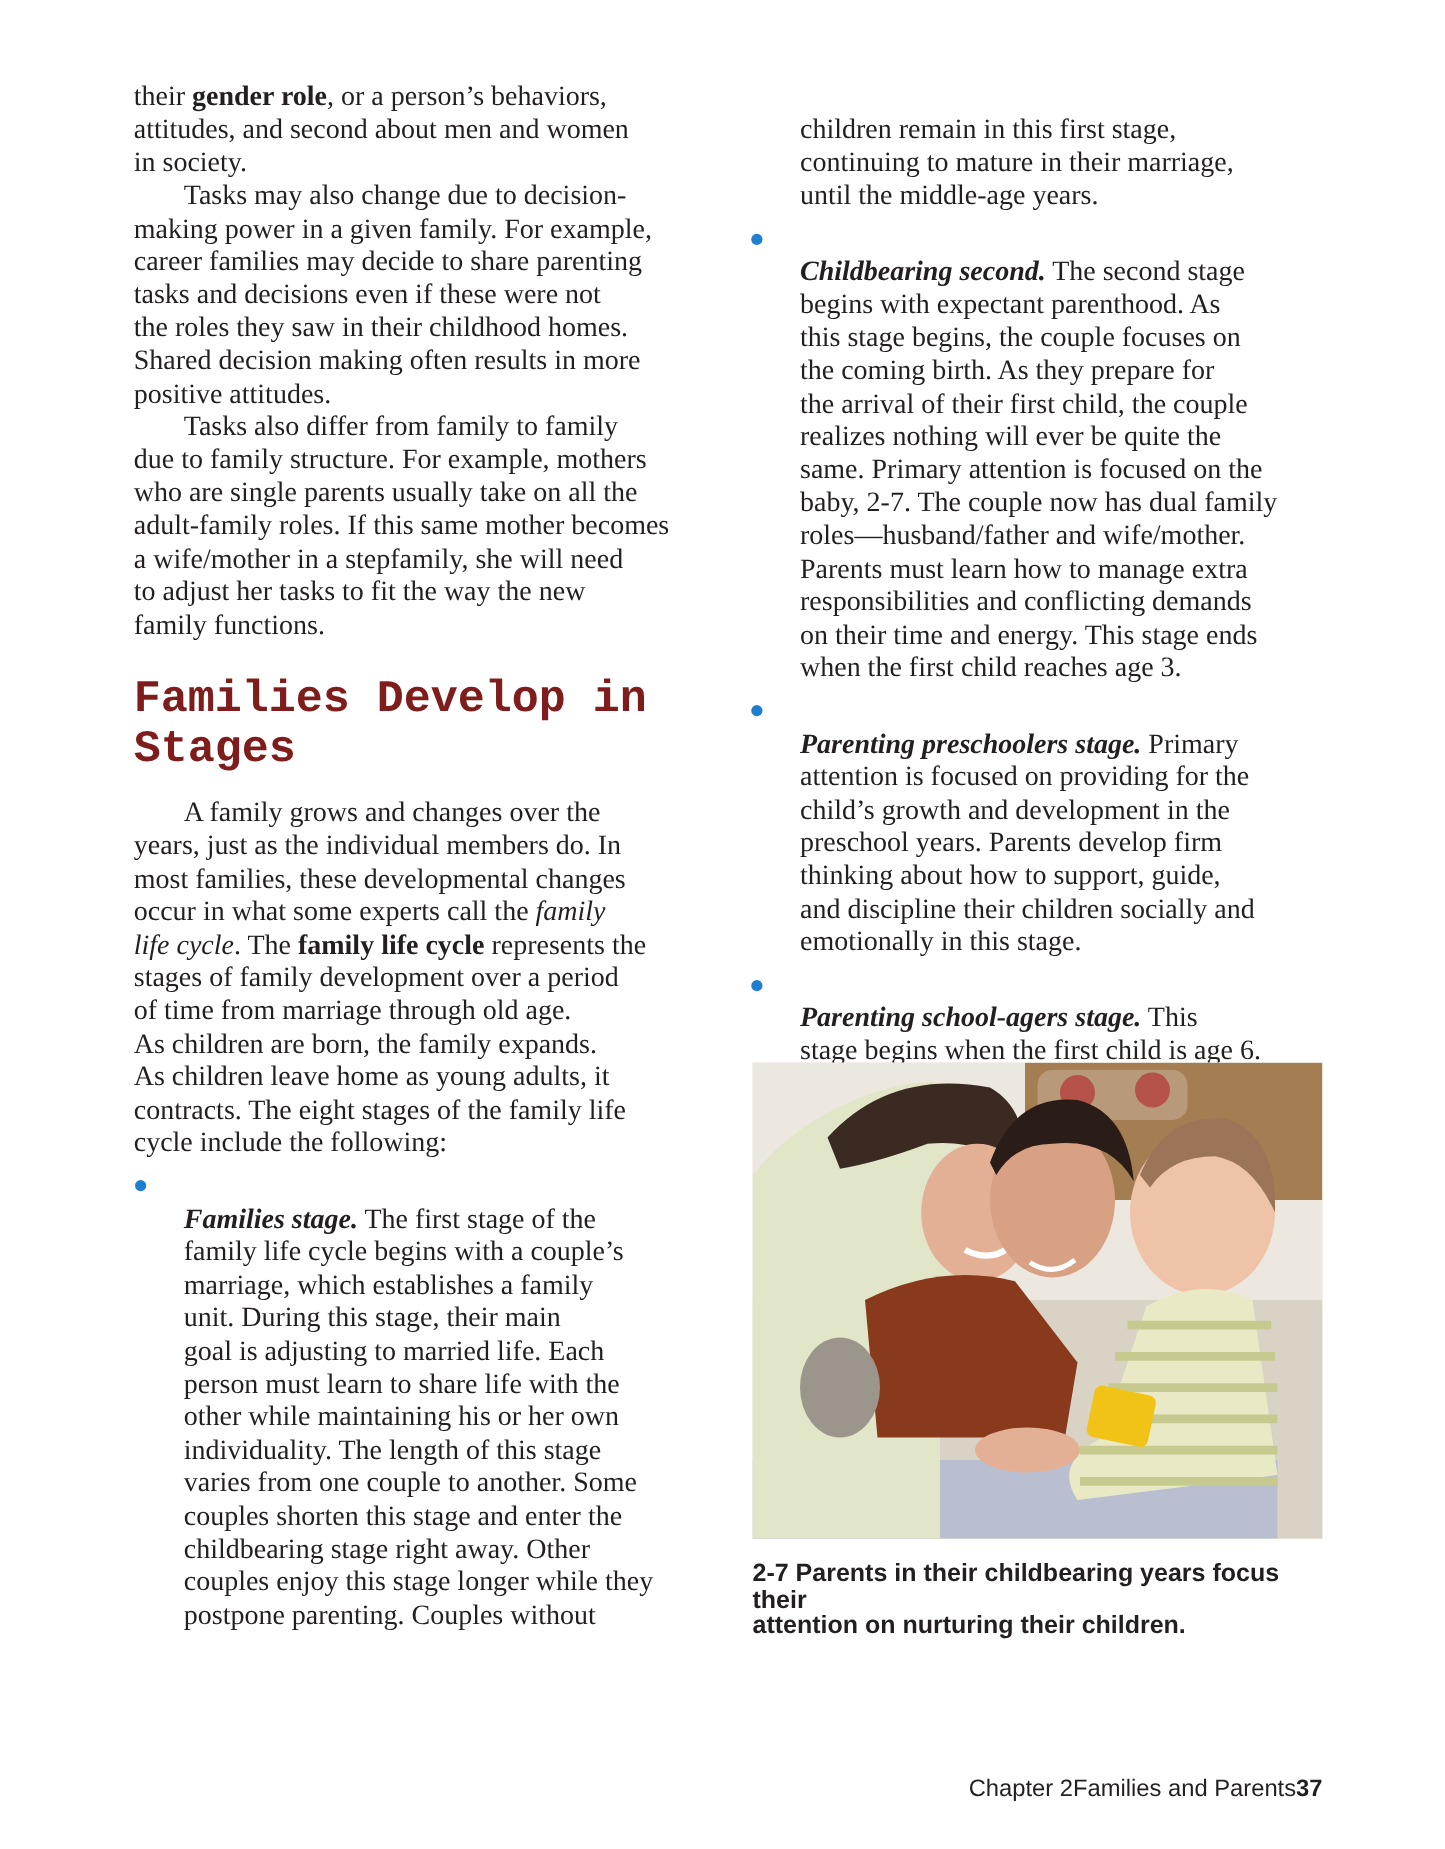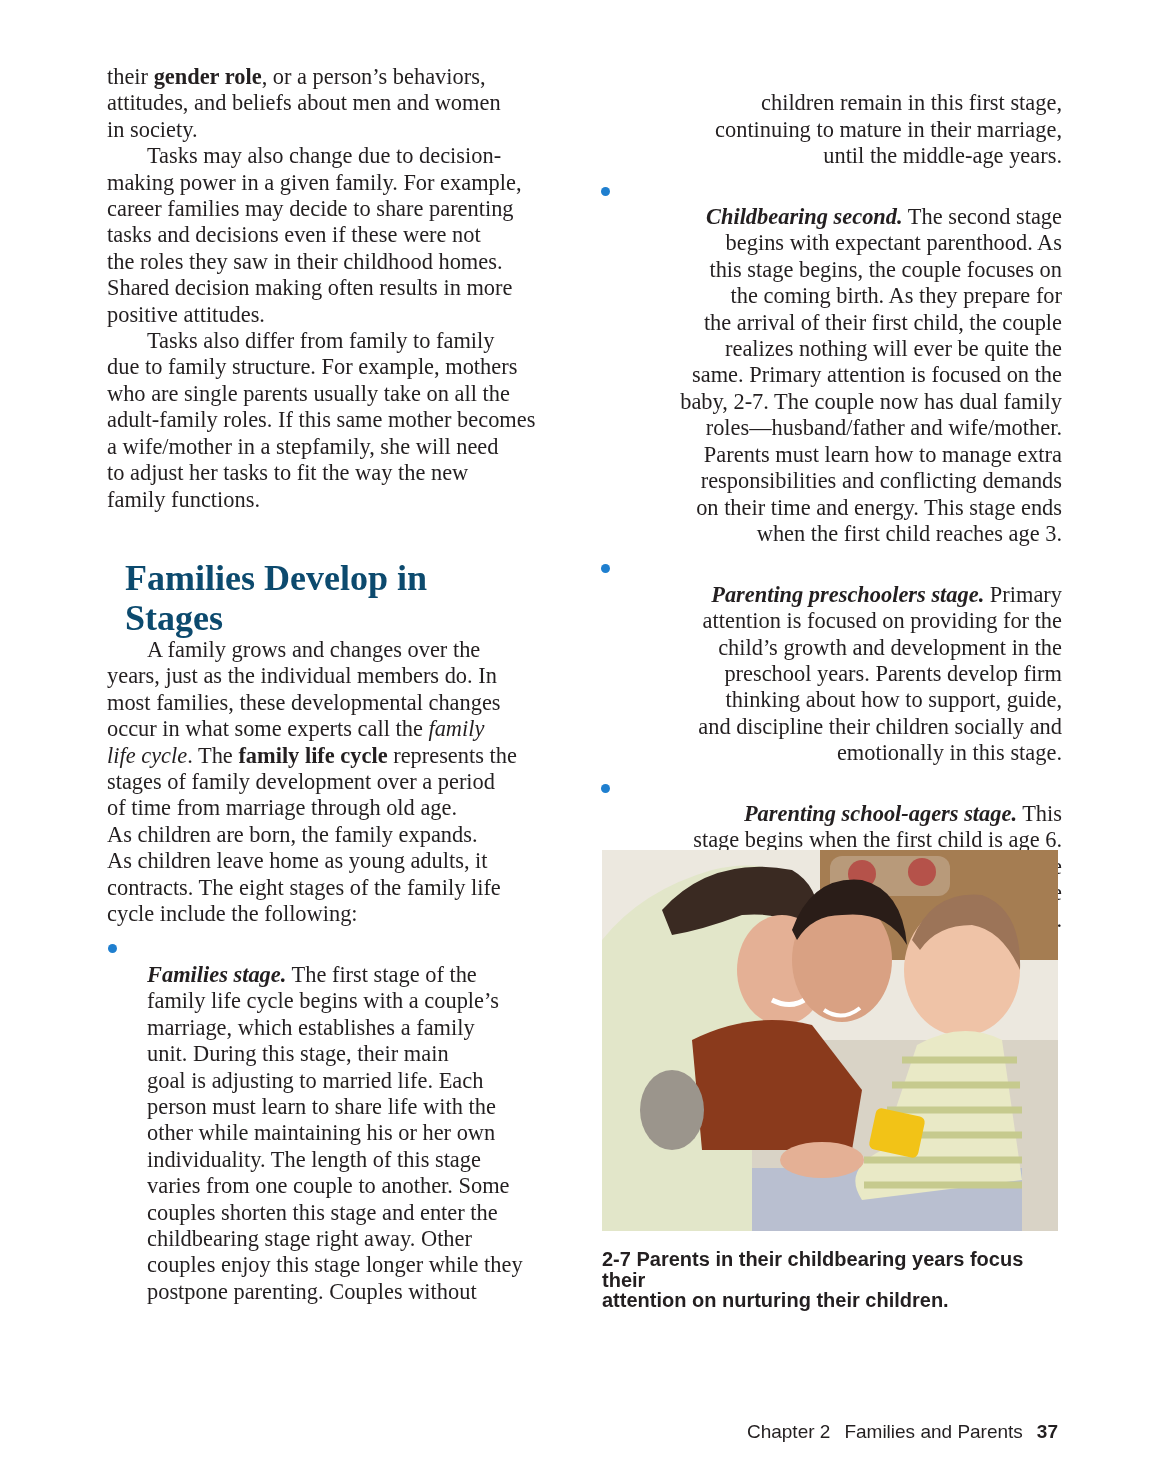--- a/index.html
+++ b/index.html
@@ -12,26 +12,26 @@
       font-size: 22.4px;
       line-height: 26.4px;
       color: #231f20;
       margin: 0;
       white-space: pre-line;
     }
     .indent { text-indent: 40px; }
     .para { margin: 0; }
     b, strong { font-weight: bold; }
     .heading {
-      font-family: Liberation Serif, serif;
+      font-family: Liberation Mono, monospace;
       font-weight: bold;
-      color: #0c4a6e;
+      color: #7f1d1d;
       font-size: 36px;
       line-height: 40px;
-      margin: 18px;
+      margin: 0;
       position: absolute;
       left: 107px;
       top: 540px;
       width: 460px;
       white-space: pre-line;
     }
     .bullet-list { list-style: none; margin: 0; padding: 0; }
     .bullet-item { position: relative; padding-left: 40px; }
     .bullet-dot {
       position: absolute; left: 1px; top: 9px;
@@ -46,30 +46,30 @@
     .caption {
       position: absolute; left: 602px; top: 1249px; width: 460px;
       font-family: "Liberation Sans", "DejaVu Sans", sans-serif;
       font-weight: bold; font-size: 20px; line-height: 20.5px; color: #231f20;
       white-space: pre-line;
     }
     .footer {
       position: absolute; right: 98px; top: 1421px;
       font-family: "Liberation Sans", "DejaVu Sans", sans-serif;
       font-size: 19px; color: #231f20;
-      display: flex; gap: 14px; align-items: flex-start;
+      display: flex; align-items: flex-start;
     }
     .footer .page-num { font-weight: bold; }
   </style>
 </head>
 <body>
 
 <div class="col col-left">
   <p class="body-text para"><span>their </span><strong>gender role</strong><span>, or a person’s behaviors,
-attitudes, and beliefs about men and women
+attitudes, and second about men and women
 in society.</span></p>
   <p class="body-text para indent">Tasks may also change due to decision-
 making power in a given family. For example,
 career families may decide to share parenting
 tasks and decisions even if these were not
 the roles they saw in their childhood homes.
 Shared decision making often results in more
 positive attitudes.</p>
   <p class="body-text para indent">Tasks also differ from family to family
 due to family structure. For example, mothers
@@ -108,21 +108,21 @@
 individuality. The length of this stage
 varies from one couple to another. Some
 couples shorten this stage and enter the
 childbearing stage right away. Other
 couples enjoy this stage longer while they
 postpone parenting. Couples without</span>
     </li>
   </ul>
 </div>
 
-<div class="col col-right" style="top:64px;text-align:right;">
+<div class="col col-right" style="top:64px;">
   <ul class="bullet-list">
     <li class="bullet-item body-text" style="margin-bottom:8px;">
       <span>children remain in this first stage,
 continuing to mature in their marriage,
 until the middle-age years.</span>
     </li>
     <li class="bullet-item body-text" style="margin-bottom:8px;">
       <span class="bullet-dot"></span><span class="term">Childbearing second.</span><span> The second stage
 begins with expectant parenthood. As
 this stage begins, the couple focuses on

